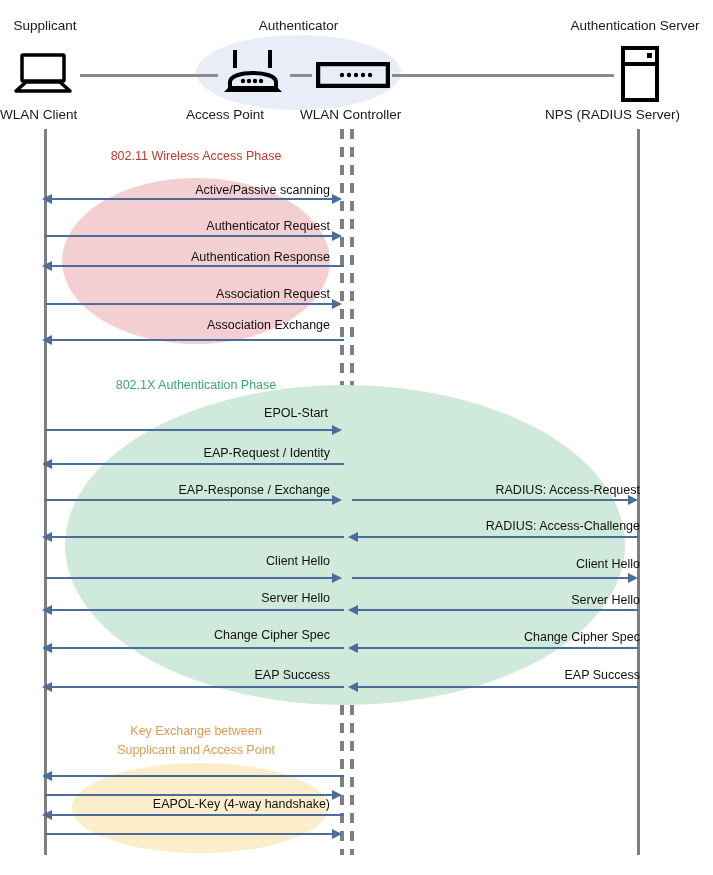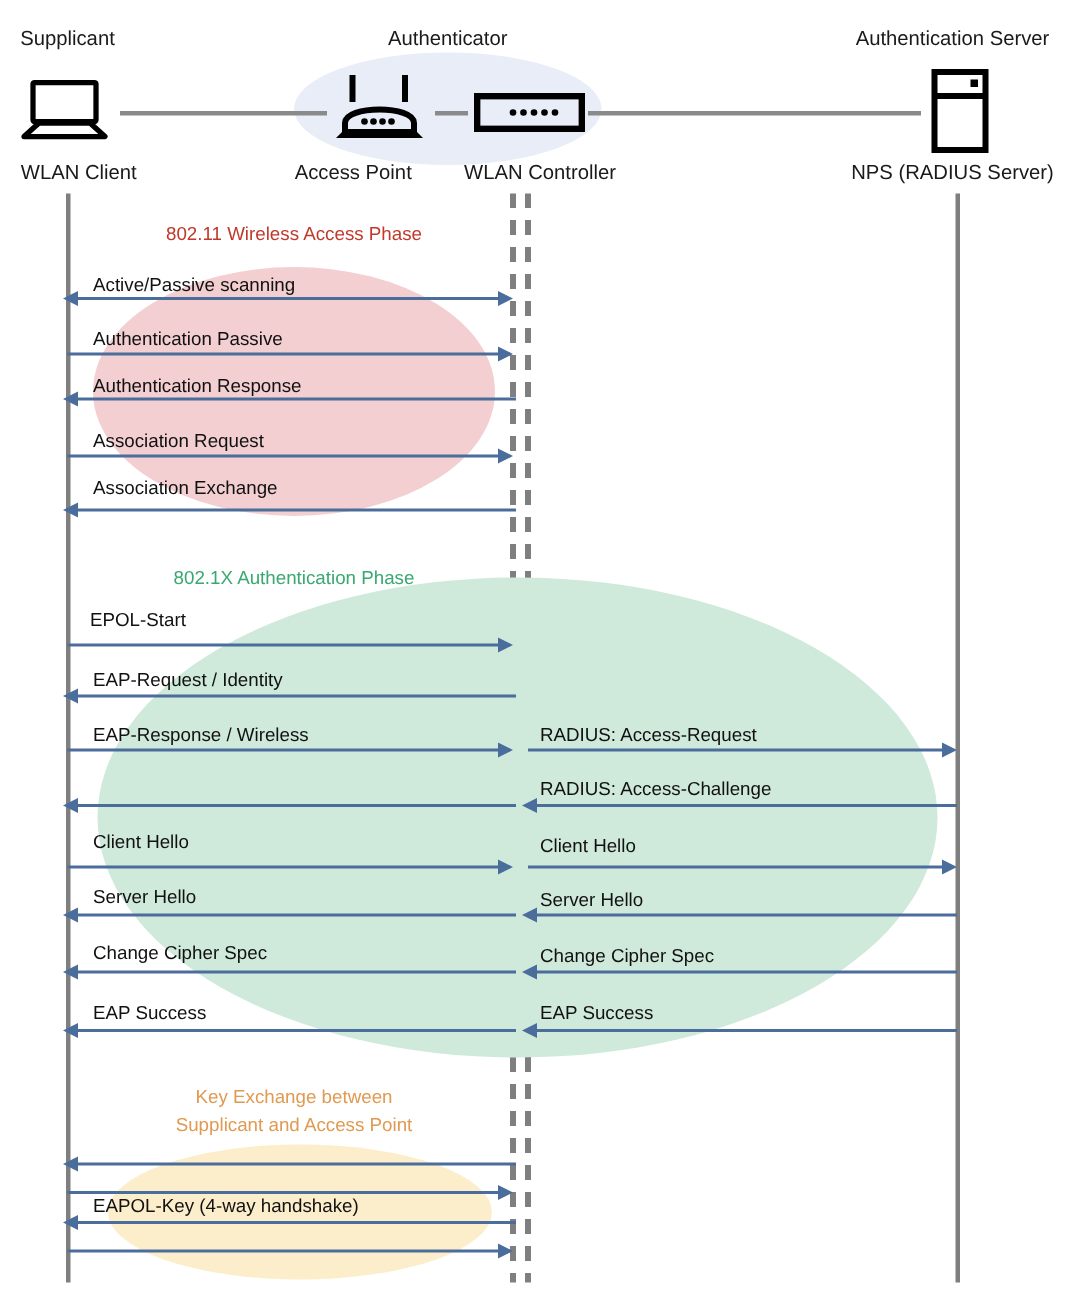--- a/index.html
+++ b/index.html
@@ -24,21 +24,20 @@
     font-size: 13.5px;
     color: #1a1a1a;
     white-space: nowrap;
     text-align: center;
   }
   .actor-caption {
     position: absolute;
     font-size: 13.5px;
     color: #1a1a1a;
     white-space: nowrap;
-    text-align: center;
   }
   .auth-blob {
     position: absolute;
     left: 196px;
     top: 35px;
     width: 205px;
     height: 75px;
     border-radius: 50%;
     background: #e8edf7;
   }
@@ -86,21 +85,21 @@
   }
   .title-red   { color: #c0392b; }
   .title-green { color: #3aa870; }
   .title-amber { color: #e09a52; }
 
   
   .msg-label {
     position: absolute;
     font-size: 12.5px;
     color: #111111;
-    text-align: left;
+    text-align: right;
     white-space: nowrap;
   }
   .msg-line {
     position: absolute;
     height: 2px;
     background: #4a6d9c;
   }
   .arrowhead {
     position: absolute;
     width: 0;
@@ -177,21 +176,21 @@
 
   <div class="phase-ellipse ellipse-pink" style="left:62px; top:178px; width:268px; height:166px;"></div>
 
   <div class="phase-title title-red" style="left:62px; top:147px; width:268px;">802.11 Wireless Access Phase</div>
 
   <div class="msg-label" style="left:62px; top:183px; width:268px;">Active/Passive scanning</div>
   <div class="msg-line" style="left:52px;  top:198px; width:288px;"></div>
   <div class="arrowhead arrow-left" style="left:42px;  top:194px;"></div>
   <div class="arrowhead arrow-right" style="left:332px; top:194px;"></div>
 
-  <div class="msg-label" style="left:62px; top:219px; width:268px;">Authentication Passive</div>
+  <div class="msg-label" style="left:62px; top:219px; width:268px;">Authenticator Request</div>
   <div class="msg-line" style="left:45px;  top:235px; width:295px;"></div>
   <div class="arrowhead arrow-right" style="left:332px; top:231px;"></div>
 
   <div class="msg-label" style="left:62px; top:250px; width:268px;">Authentication Response</div>
   <div class="msg-line" style="left:52px;  top:265px; width:292px;"></div>
   <div class="arrowhead arrow-left" style="left:42px; top:261px;"></div>
 
   <div class="msg-label" style="left:62px; top:287px; width:268px;">Association Request</div>
   <div class="msg-line" style="left:45px;  top:303px; width:295px;"></div>
   <div class="arrowhead arrow-right" style="left:332px; top:299px;"></div>
@@ -205,21 +204,21 @@
   <div class="phase-title title-green" style="left:62px; top:376px; width:268px;">802.1X Authentication Phase</div>
 
   <div class="msg-label" style="left:60px; top:406px; width:268px;">EPOL-Start</div>
   <div class="msg-line" style="left:45px;  top:429px; width:295px;"></div>
   <div class="arrowhead arrow-right" style="left:332px; top:425px;"></div>
 
   <div class="msg-label" style="left:62px; top:446px; width:268px;">EAP-Request / Identity</div>
   <div class="msg-line" style="left:52px;  top:463px; width:292px;"></div>
   <div class="arrowhead arrow-left" style="left:42px; top:459px;"></div>
 
-  <div class="msg-label" style="left:62px; top:483px; width:268px;">EAP-Response / Wireless</div>
+  <div class="msg-label" style="left:62px; top:483px; width:268px;">EAP-Response / Exchange</div>
   <div class="msg-line" style="left:45px;  top:499px; width:295px;"></div>
   <div class="arrowhead arrow-right" style="left:332px; top:495px;"></div>
 
   <div class="msg-label" style="left:360px; top:483px; width:280px;">RADIUS: Access-Request</div>
   <div class="msg-line" style="left:352px;  top:499px; width:278px;"></div>
   <div class="arrowhead arrow-right" style="left:628px; top:495px;"></div>
 
   <div class="msg-line" style="left:52px;  top:536px; width:292px;"></div>
   <div class="arrowhead arrow-left" style="left:42px; top:532px;"></div>
 

